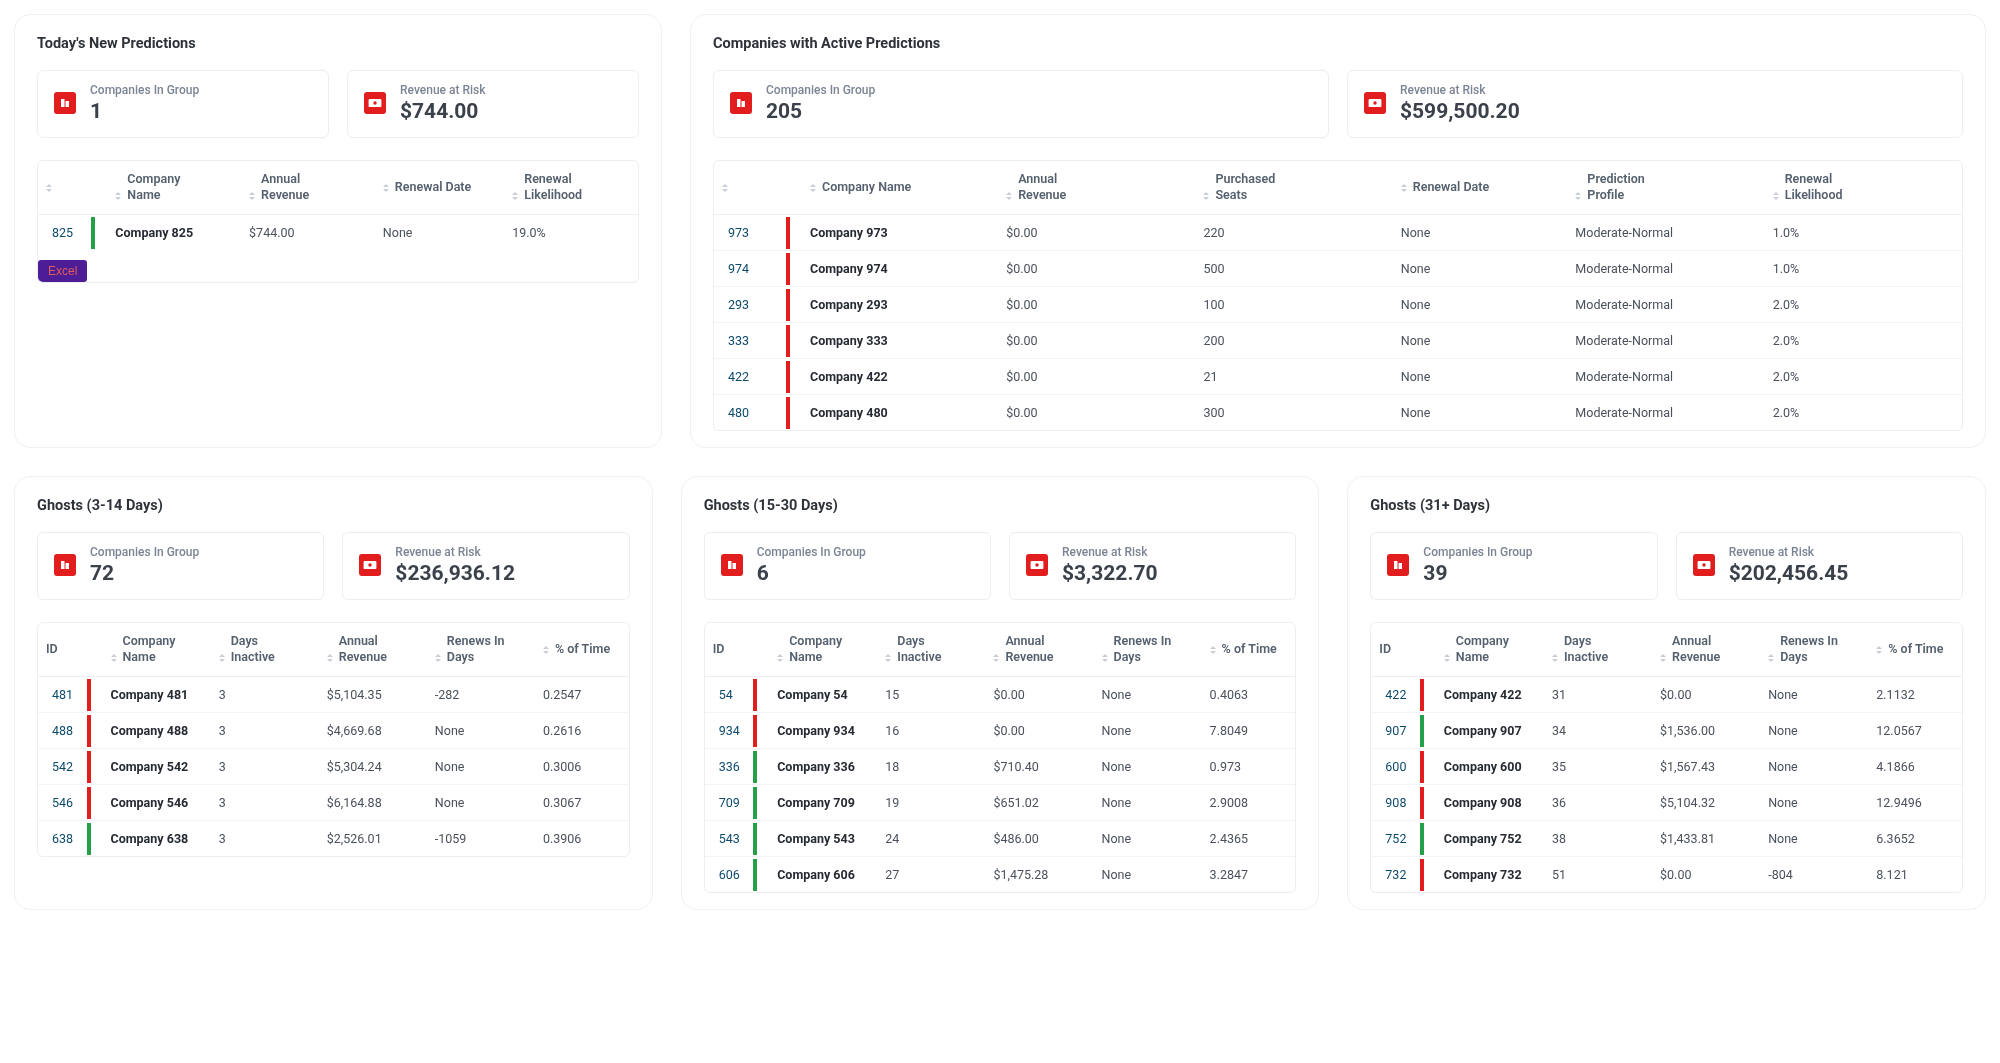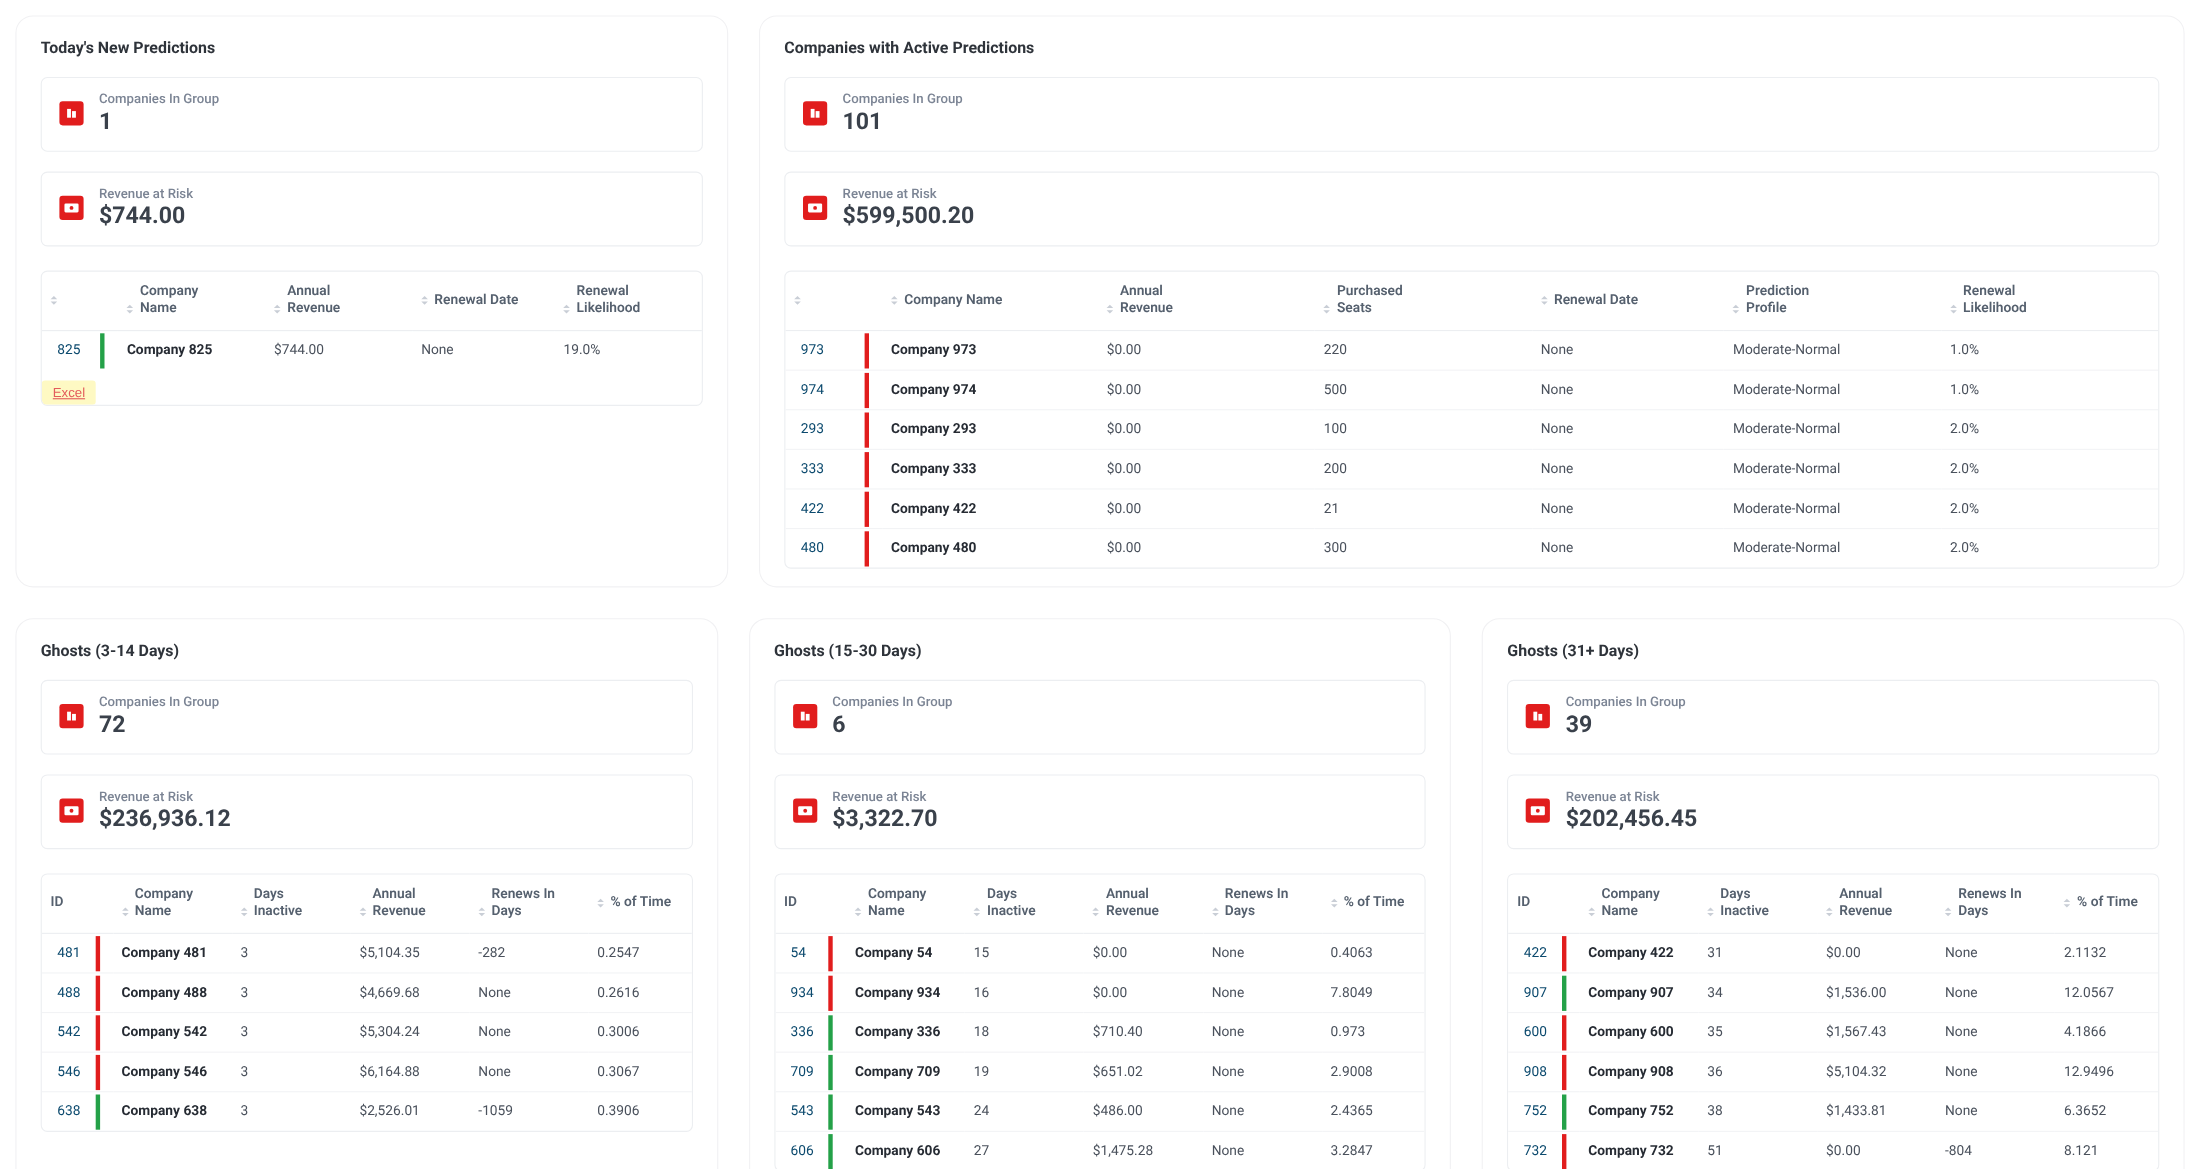--- a/index.html
+++ b/index.html
@@ -28,21 +28,21 @@
     background: #fff;
   }
   .panel-title {
     font-size: 14.5px;
     font-weight: 700;
     color: #2e333a;
     margin-bottom: 18px;
   }
   .stats {
     display: grid;
-    grid-template-columns: 1fr;
+    grid-template-columns: 1fr 1fr;
     gap: 18px;
     margin-bottom: 22px;
   }
   .stat-card {
     border: 1px solid #eceef1;
     border-radius: 6px;
     padding: 12px 16px 14px 16px;
     display: flex;
     align-items: center;
     gap: 14px;
@@ -115,28 +115,27 @@
   td { color: #4a515c; }
   td.idcell { color: #0c4a6e; padding-left: 14px; }
   td.barcell { padding: 0; width: 4px; }
   td.barcell .bar { width: 4px; height: 100%; min-height: 32px; display:block; }
   .bar.red { background: #e11d1d; }
   .bar.green { background: #24a148; }
   td.company { font-weight: 700; color: #262b33; }
   .excel-btn {
     display: inline-block;
     margin-top: 10px;
-    background: #fef9c3;
+    background: #4c1d95;
     color: #e35b5b;
     font-size: 12px;
     padding: 4px 10px;
     border-radius: 3px;
     border: none;
     cursor: pointer;
-    text-decoration: underline;
   }
   
   .wide th .hd { max-width: 90px; }
   
   .ghost th .hd { max-width: 68px; }
 </style>
 </head>
 <body>
 
 <div class="dashboard">
@@ -206,21 +205,21 @@
     <div class="stats">
       <div class="stat-card">
         <span class="stat-icon">
           <svg viewBox="0 0 24 24">
               <rect x="4" y="4" width="7" height="16"></rect>
               <rect x="13" y="8" width="7" height="12"></rect>
             </svg>
         </span>
         <div class="stat-body">
           <span class="stat-label">Companies In Group</span>
-          <span class="stat-value">101</span>
+          <span class="stat-value">205</span>
         </div>
       </div>
       <div class="stat-card">
         <span class="stat-icon money">
           <svg viewBox="0 0 24 16">
               <rect x="1" y="1" width="22" height="14" rx="2" fill="#fff"></rect>
               <circle cx="12" cy="8" r="3" fill="#e11d1d"></circle>
             </svg>
         </span>
         <div class="stat-body">

